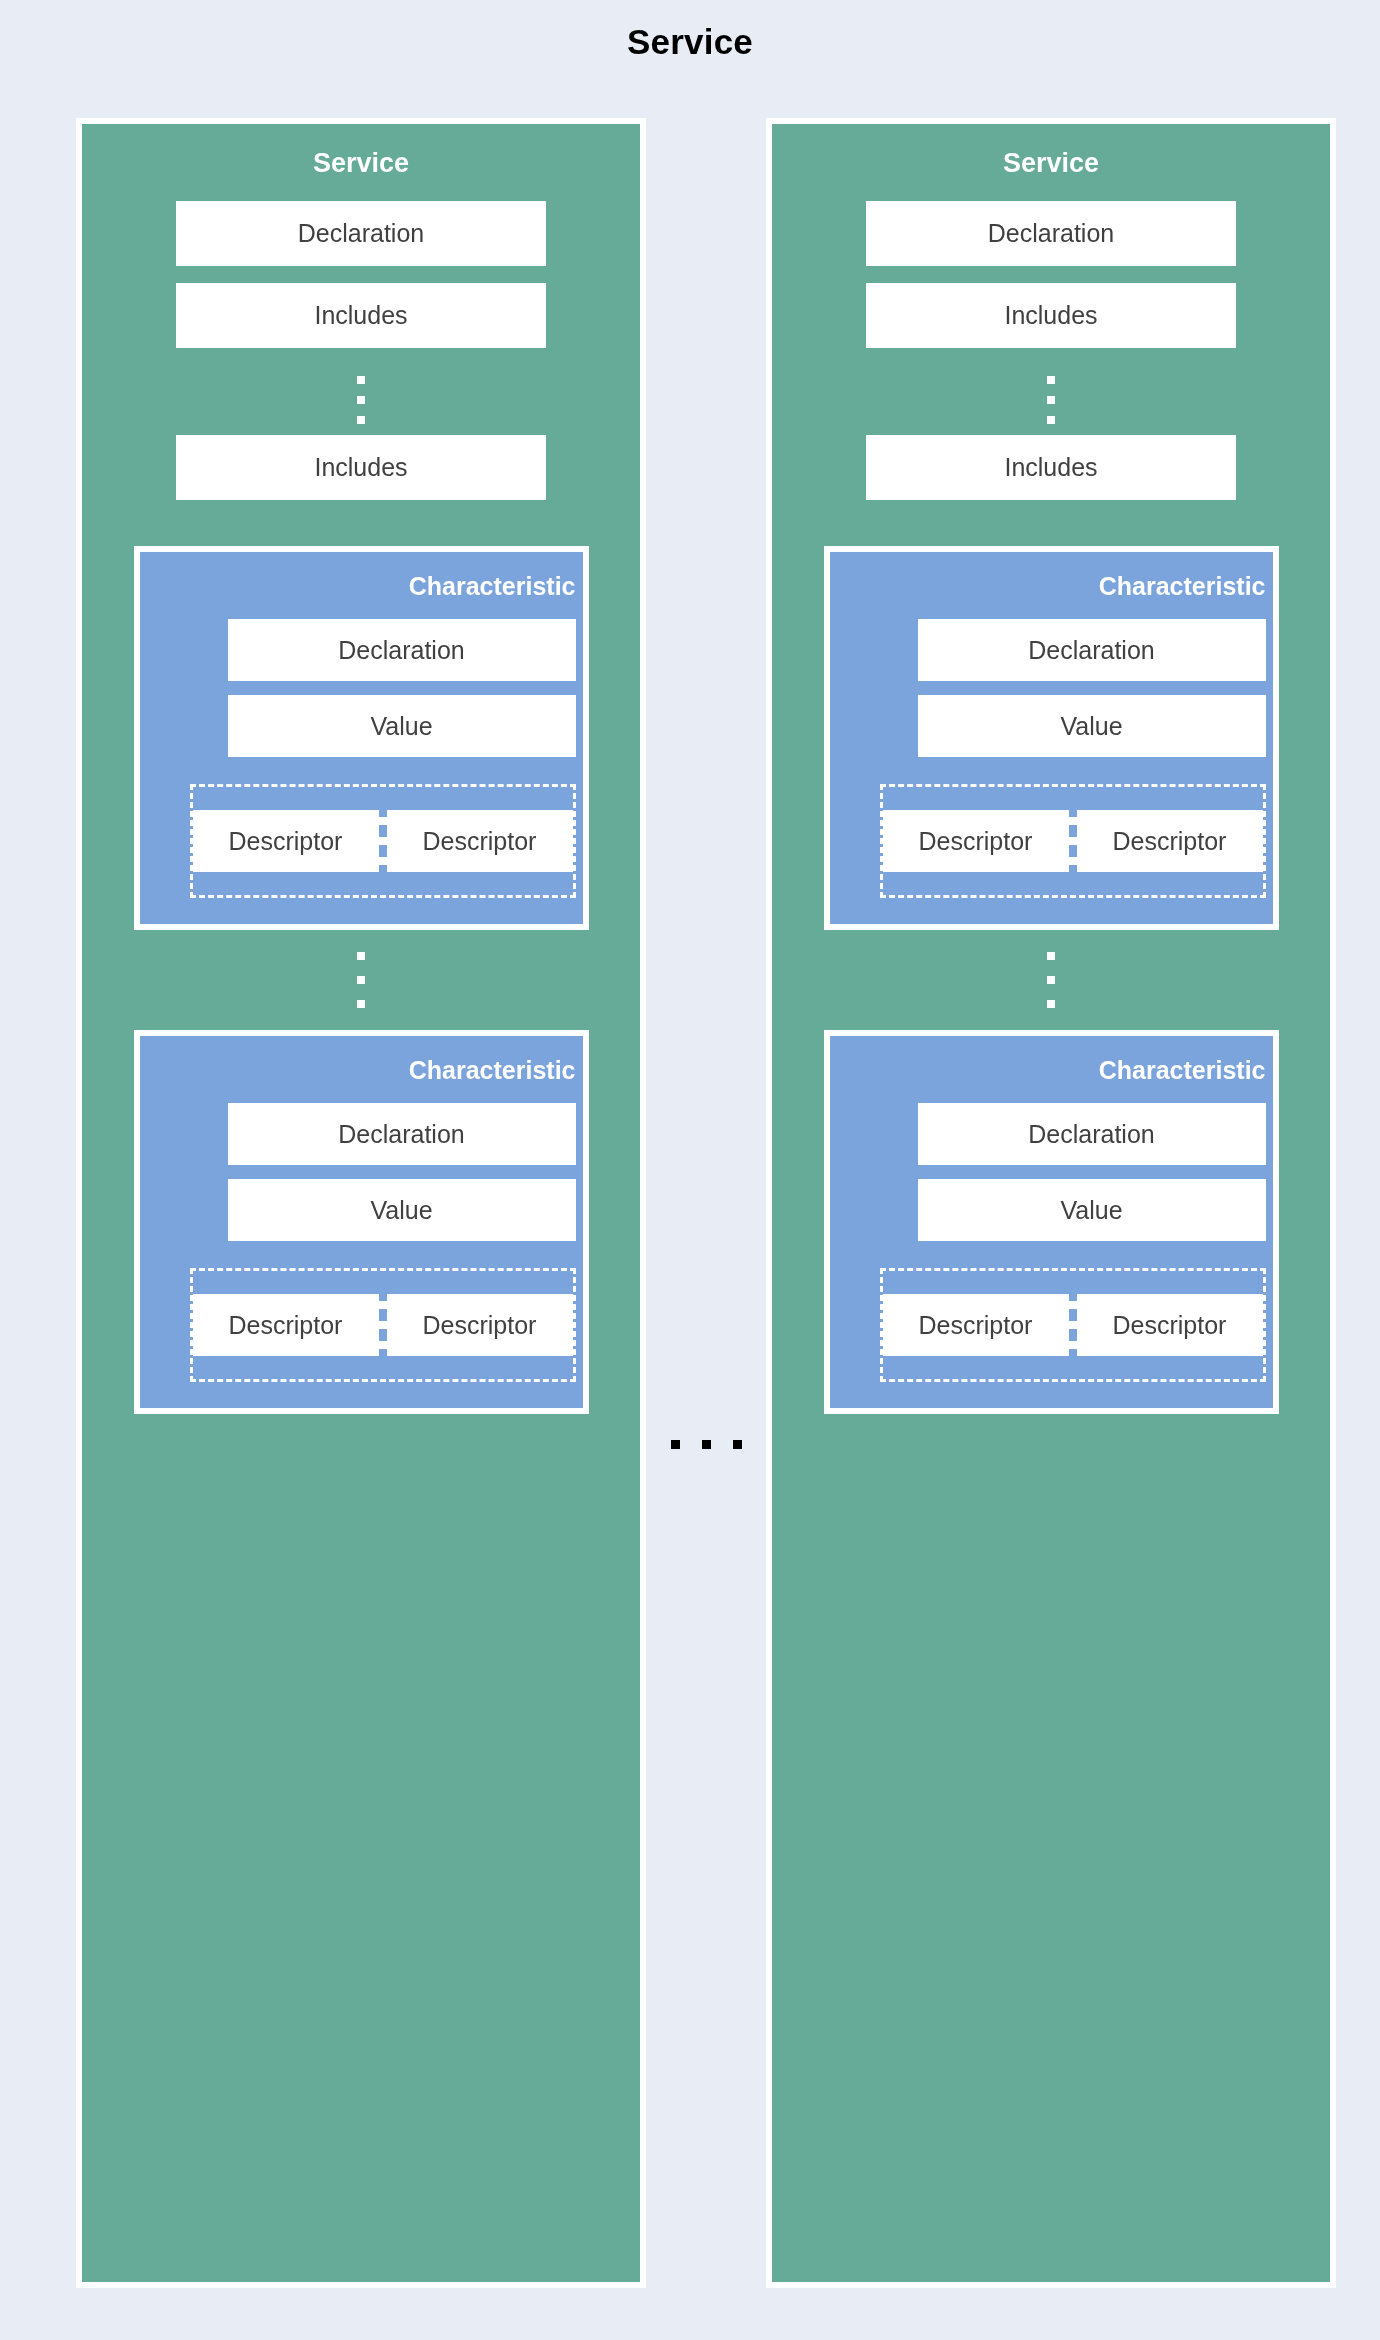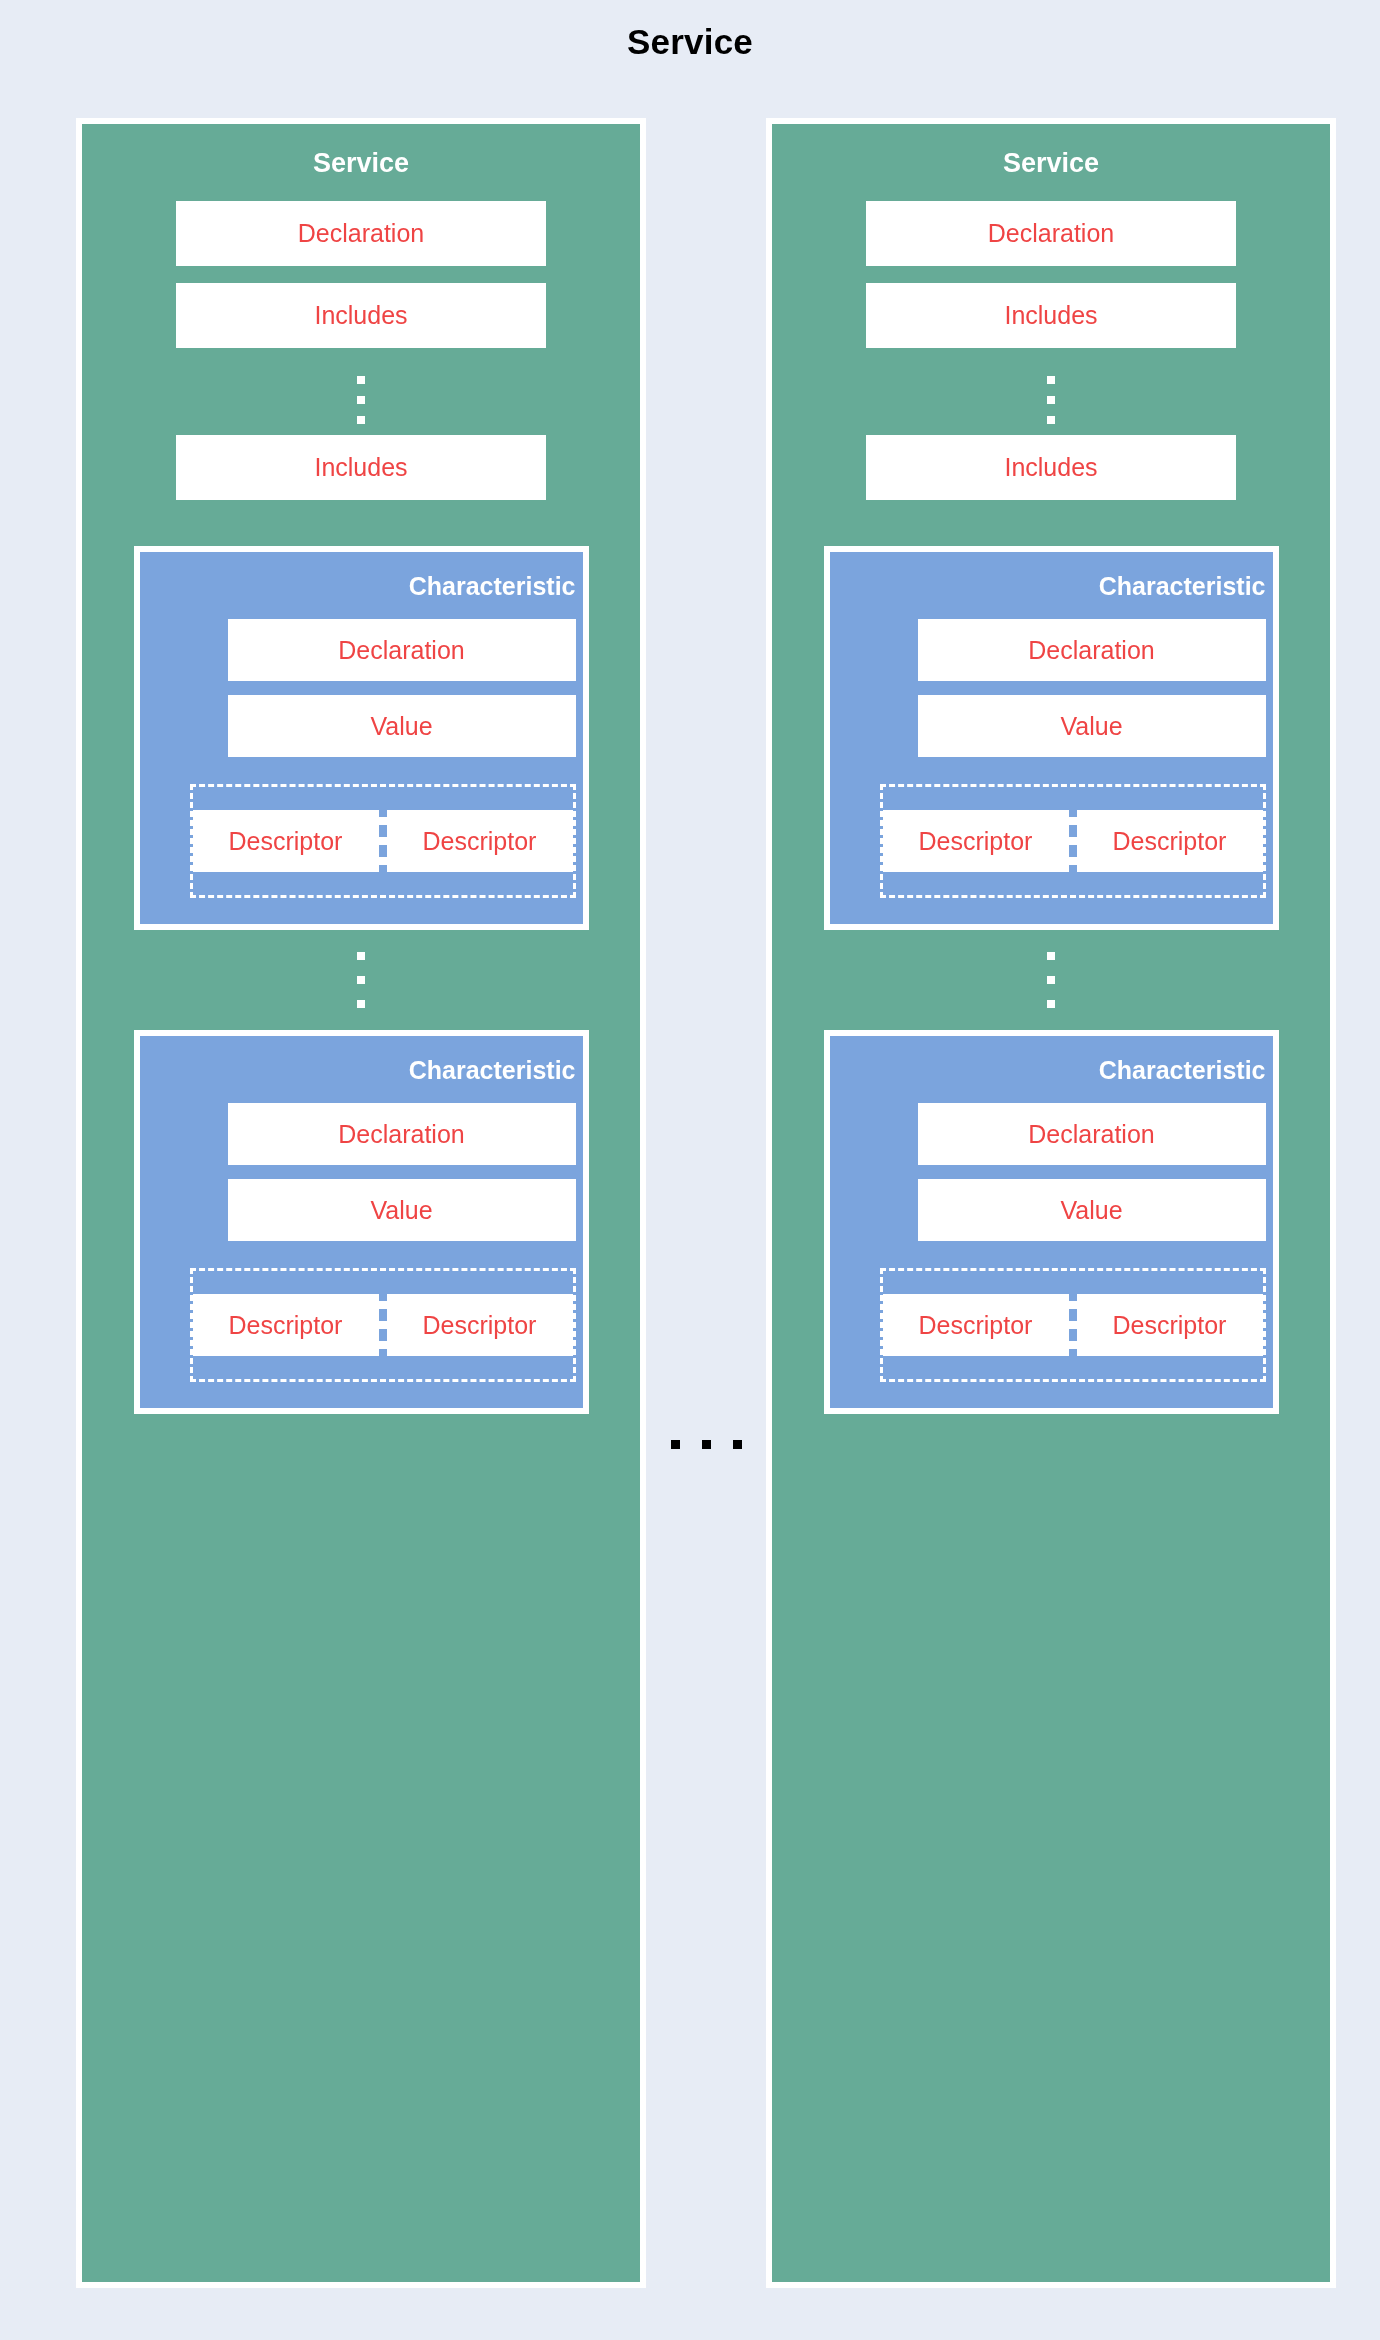--- a/index.html
+++ b/index.html
@@ -87,21 +87,21 @@
     color: #ffffff;
     font-size: 27px;
     font-weight: bold;
     margin: 6px 0 22px 0;
     text-align: center;
   }
 
   
   .wbox {
     background: #ffffff;
-    color: #ef4444;
+    color: #404040;
     font-size: 25px;
     font-weight: normal;
     text-align: center;
     box-sizing: border-box;
     display: flex;
     align-items: center;
     justify-content: center;
   }
 
   .service-item {

